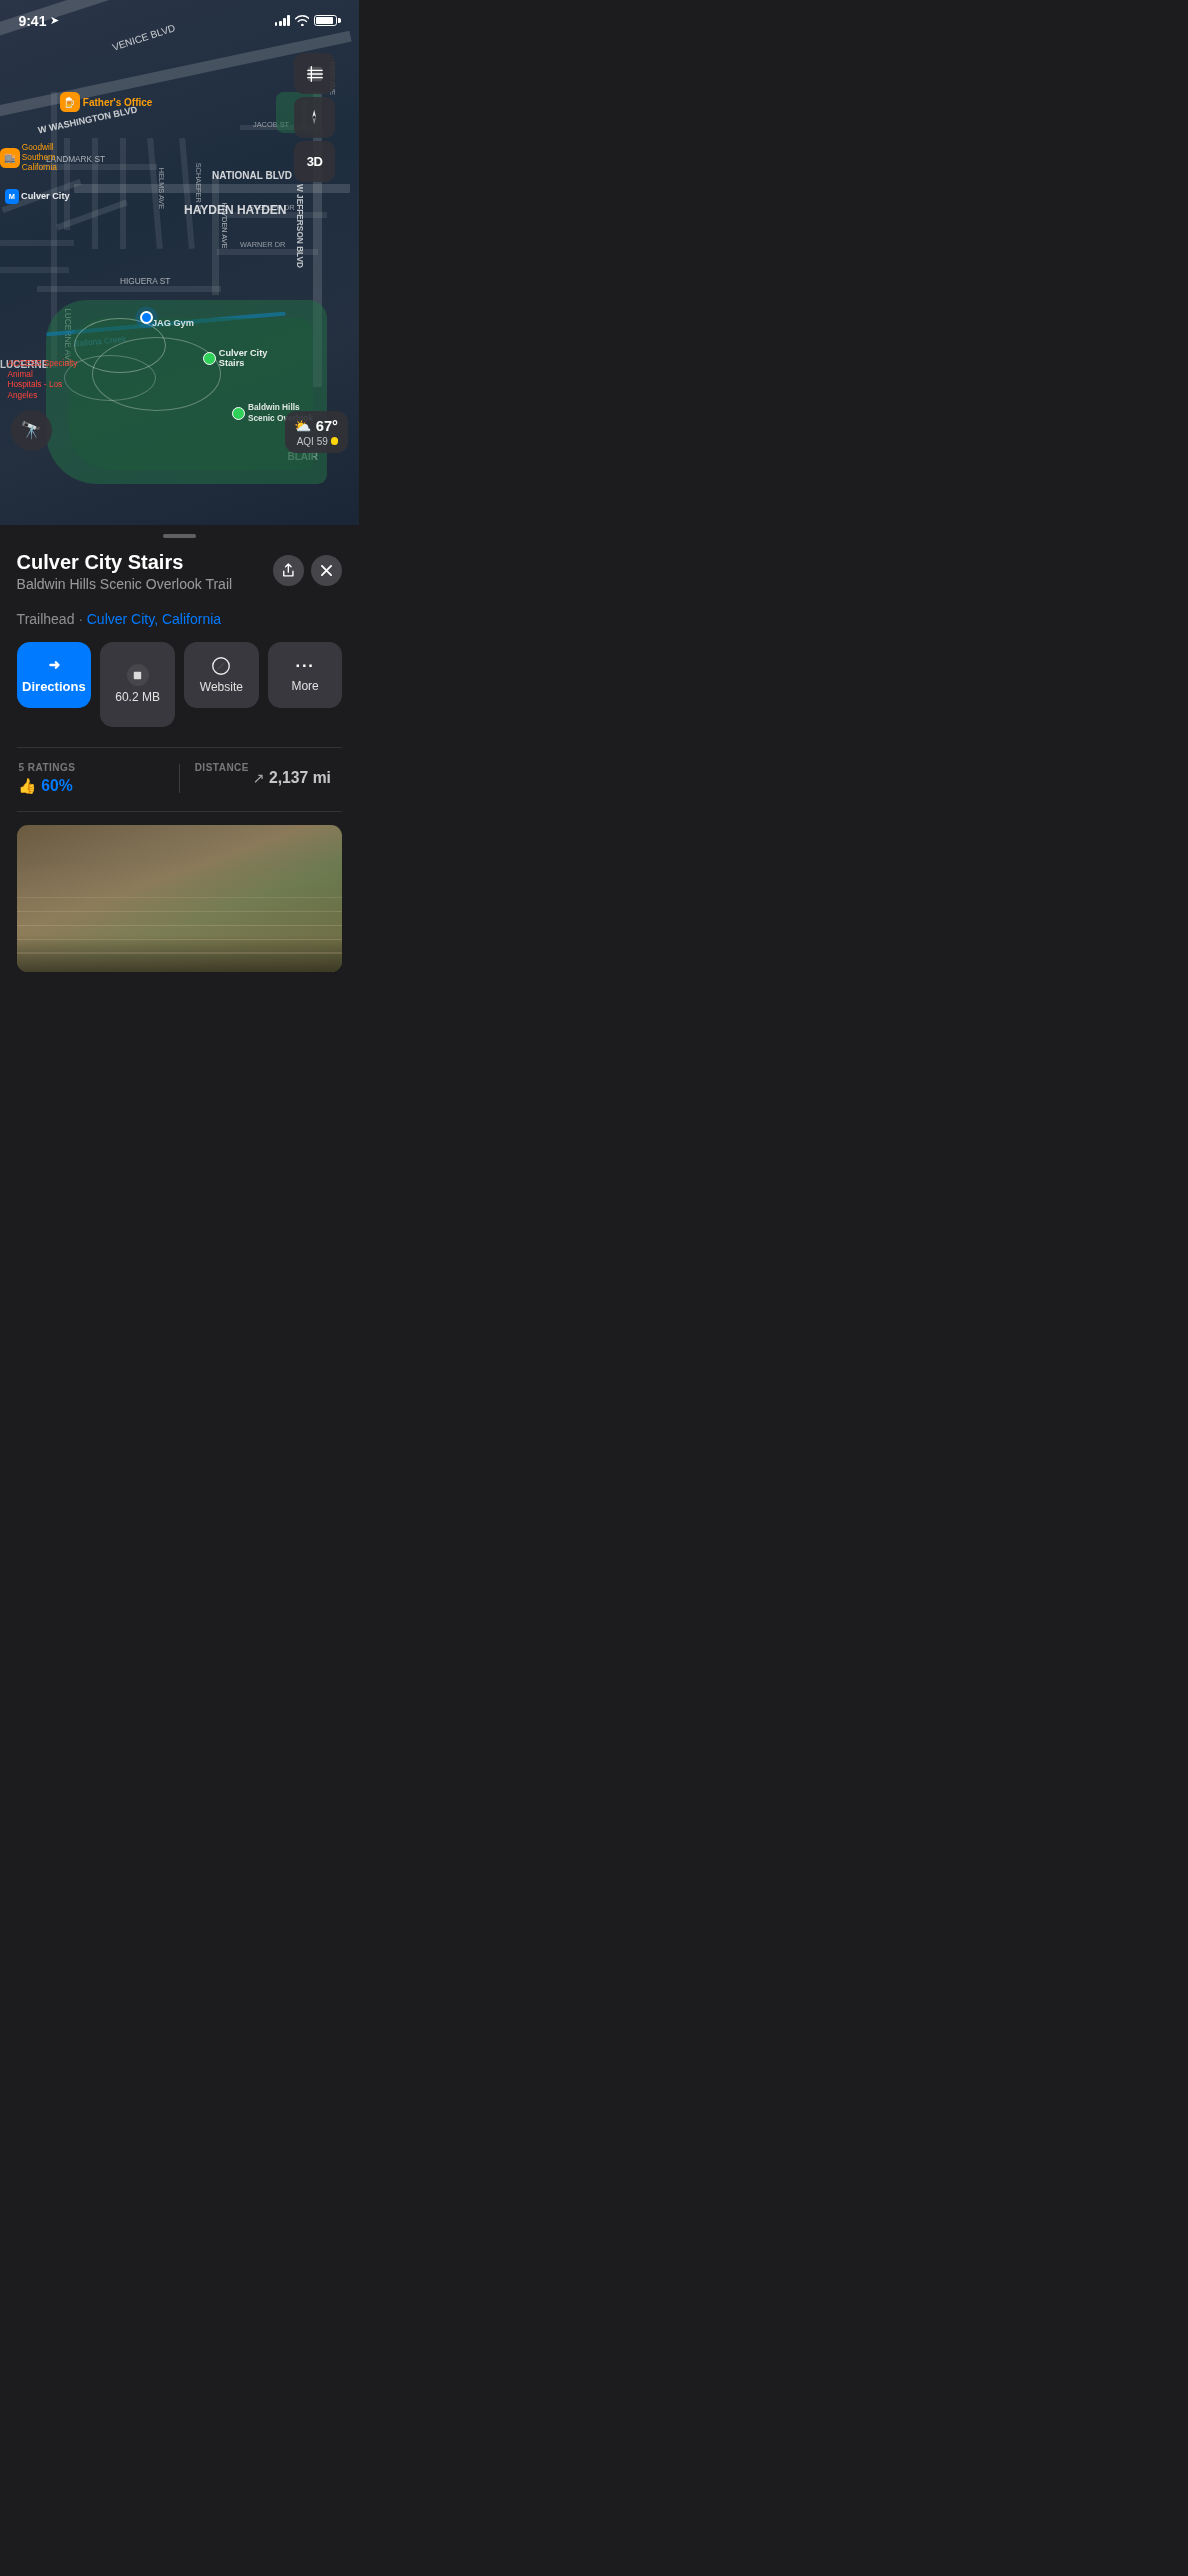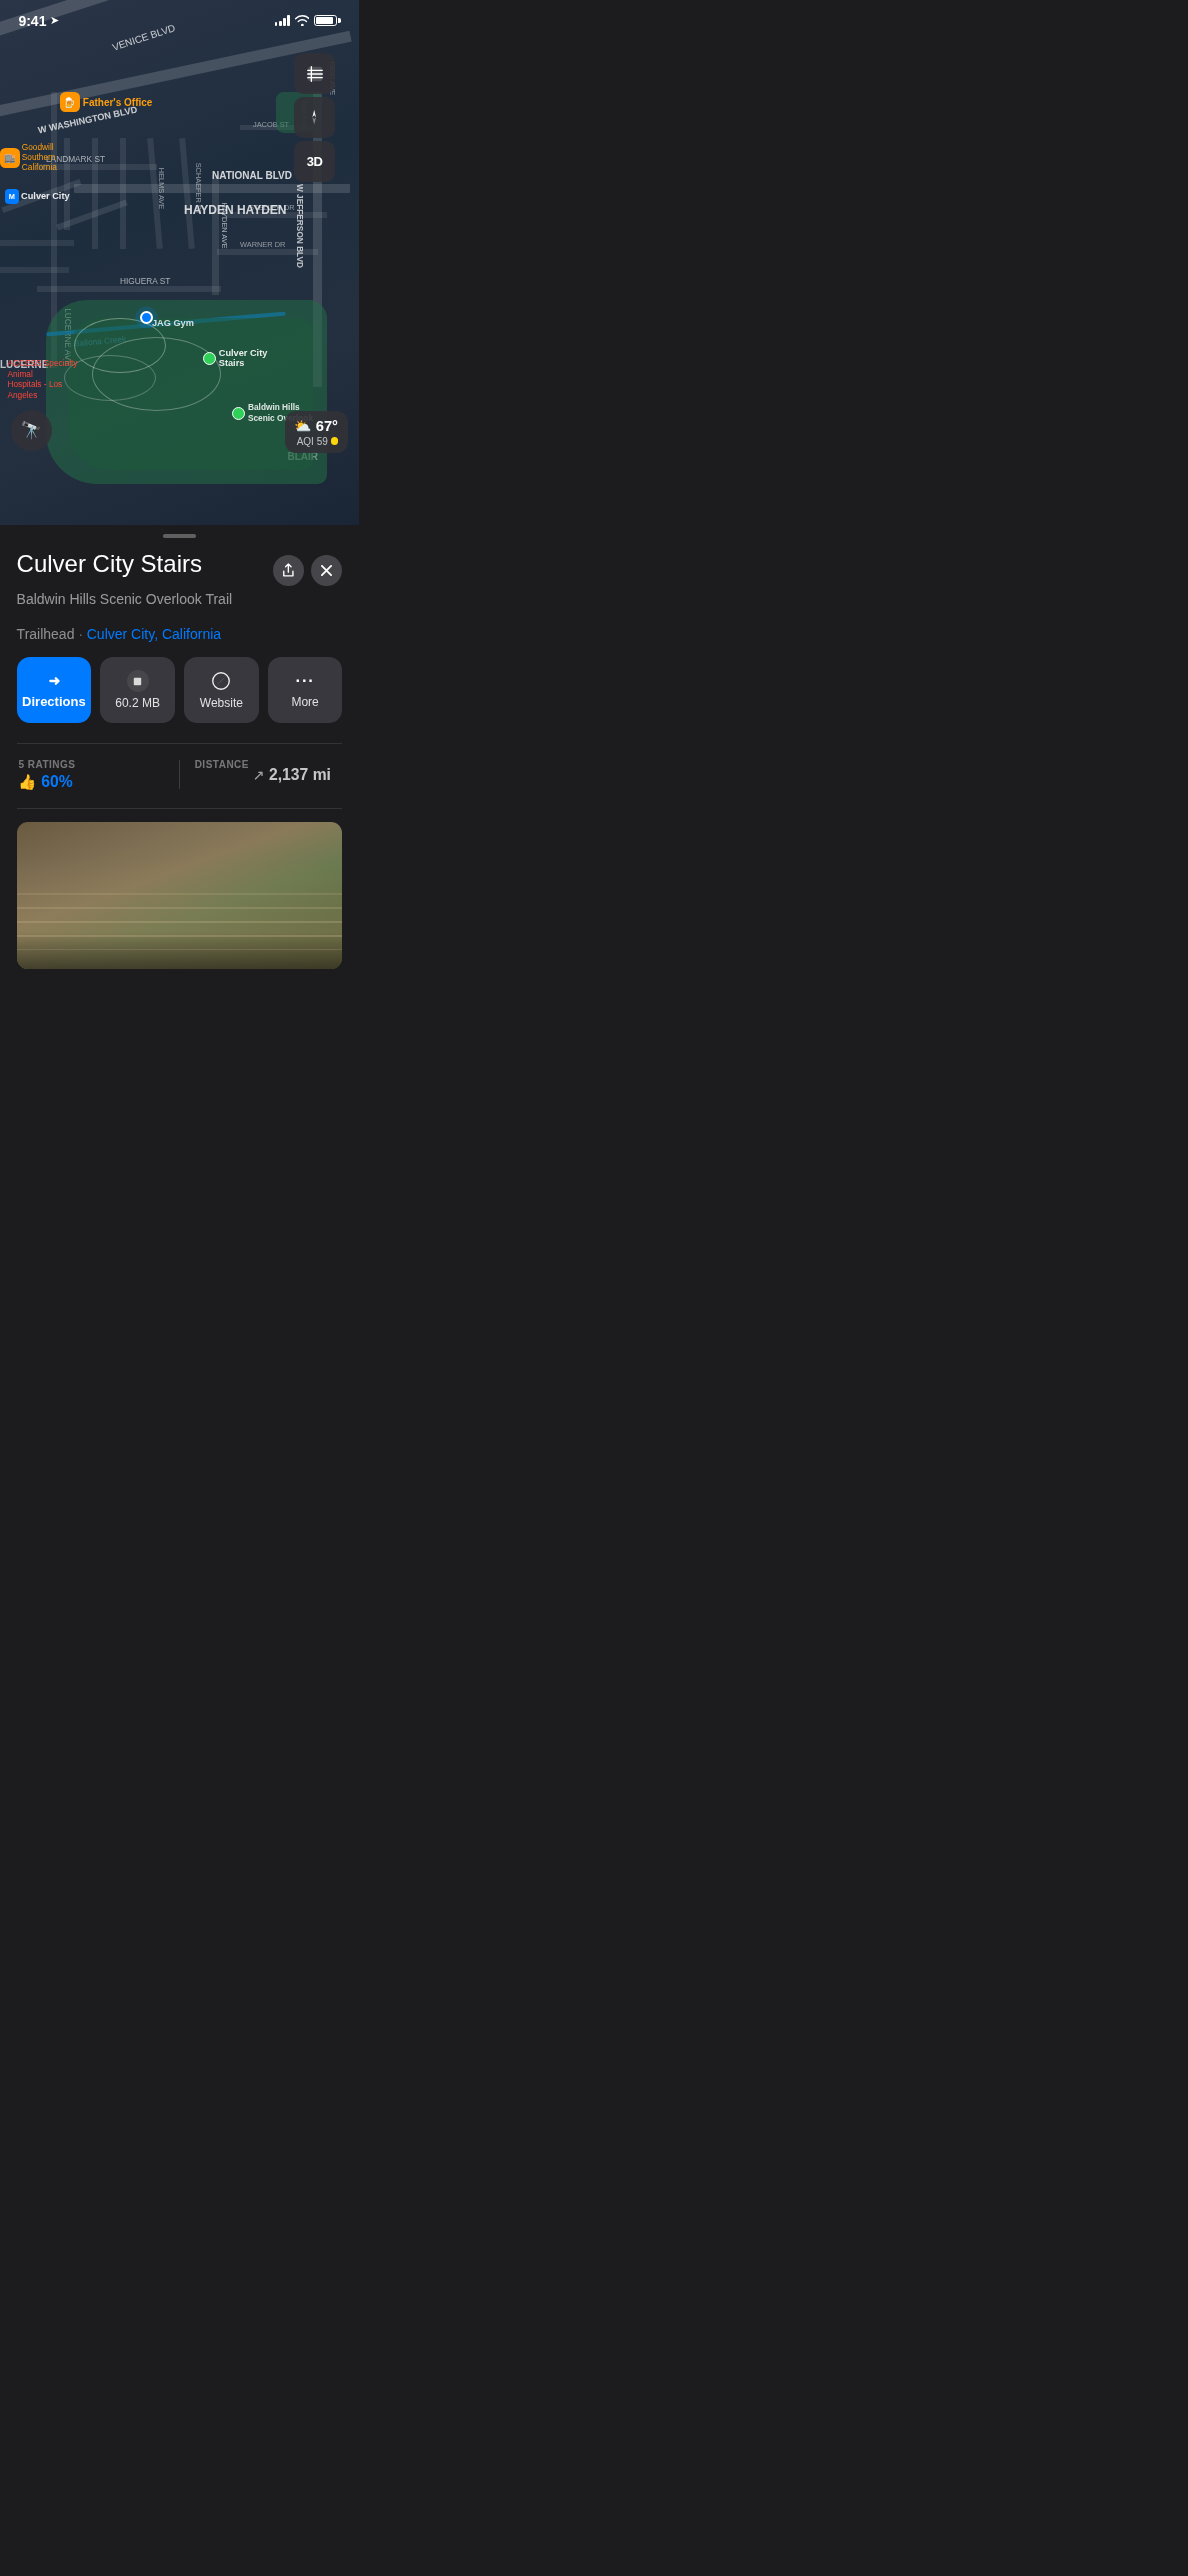--- a/index.html
+++ b/index.html
@@ -187,21 +187,21 @@
     </div>
 
   </div>
 
   <div style="background:#1c1c1e; padding:9.2px 16.6px 18.4px; position:relative; z-index:20;">
 
     <div style="width:33px; height:3.7px; background:rgba(255,255,255,0.3); border-radius:1.8px; margin:0 auto 13px;"></div>
 
     <div style="display:flex; align-items:flex-start; justify-content:space-between; margin-bottom:5.5px;">
       <div>
-        <h1 style="font-size:24px; font-weight:400; color:white; line-height:1.1; margin-bottom:14px;">Culver City Stairs</h1>
+        <h1 style="font-size:20px; font-weight:700; color:white; line-height:1.1; margin-bottom:3px;">Culver City Stairs</h1>
         <p style="font-size:14px; color:rgba(255,255,255,0.55); margin-bottom:19px;">Baldwin Hills Scenic Overlook Trail</p>
         <div style="display:flex; align-items:center; gap:3.7px;">
           <span style="font-size:14px; color:rgba(255,255,255,0.5);">Trailhead</span>
           <span style="color:rgba(255,255,255,0.35);">·</span>
           <span style="font-size:14px; color:#007aff; cursor:pointer;">Culver City, California</span>
         </div>
       </div>
       <div style="display:flex; gap:7.4px; margin-top:3.7px;">
         <button style="width:31px; height:31px; background:rgba(80,80,85,0.8); border-radius:50%; display:flex; align-items:center; justify-content:center; border:none; cursor:pointer;">
           <svg width="14.7" height="14.7" viewBox="0 0 16 16">
@@ -220,21 +220,21 @@
     <div style="display:flex; gap:9.2px; margin-bottom:20px; margin-top:14.7px;">
 
       <button style="flex:1; height:66px; background:#007aff; border-radius:13px; display:flex; flex-direction:column; align-items:center; justify-content:center; gap:3.7px; border:none; cursor:pointer;">
         <svg width="20" height="20" viewBox="0 0 22 22">
           <circle cx="11" cy="11" r="10" fill="none"></circle>
           <path d="M7 11h8M13 8l3 3-3 3" stroke="white" stroke-width="2.5" stroke-linecap="round" stroke-linejoin="round" fill="none"></path>
         </svg>
         <span style="color:white; font-size:13px; font-weight:600;">Directions</span>
       </button>
 
-      <button style="flex:1; height:66px; background:rgba(60,60,65,0.9); border-radius:13px; display:flex; flex-direction:column; align-items:center; justify-content:center; gap:3.7px; border:none; cursor:pointer;">
+      <button style="flex:1; height:85px; background:rgba(60,60,65,0.9); border-radius:13px; display:flex; flex-direction:column; align-items:center; justify-content:center; gap:3.7px; border:none; cursor:pointer;">
         <div style="width:22px; height:22px; background:rgba(80,80,85,0.6); border-radius:50%; display:flex; align-items:center; justify-content:center;">
           <svg width="13" height="13" viewBox="0 0 14 14">
             <rect x="3" y="3" width="8" height="8" rx="1" fill="white" opacity="0.8"></rect>
           </svg>
         </div>
         <span style="color:rgba(255,255,255,0.85); font-size:12px; font-weight:500;">60.2 MB</span>
       </button>
 
       <button style="flex:1; height:66px; background:rgba(60,60,65,0.9); border-radius:13px; display:flex; flex-direction:column; align-items:center; justify-content:center; gap:3.7px; border:none; cursor:pointer;">
         <svg width="22" height="22" viewBox="0 0 24 24">

